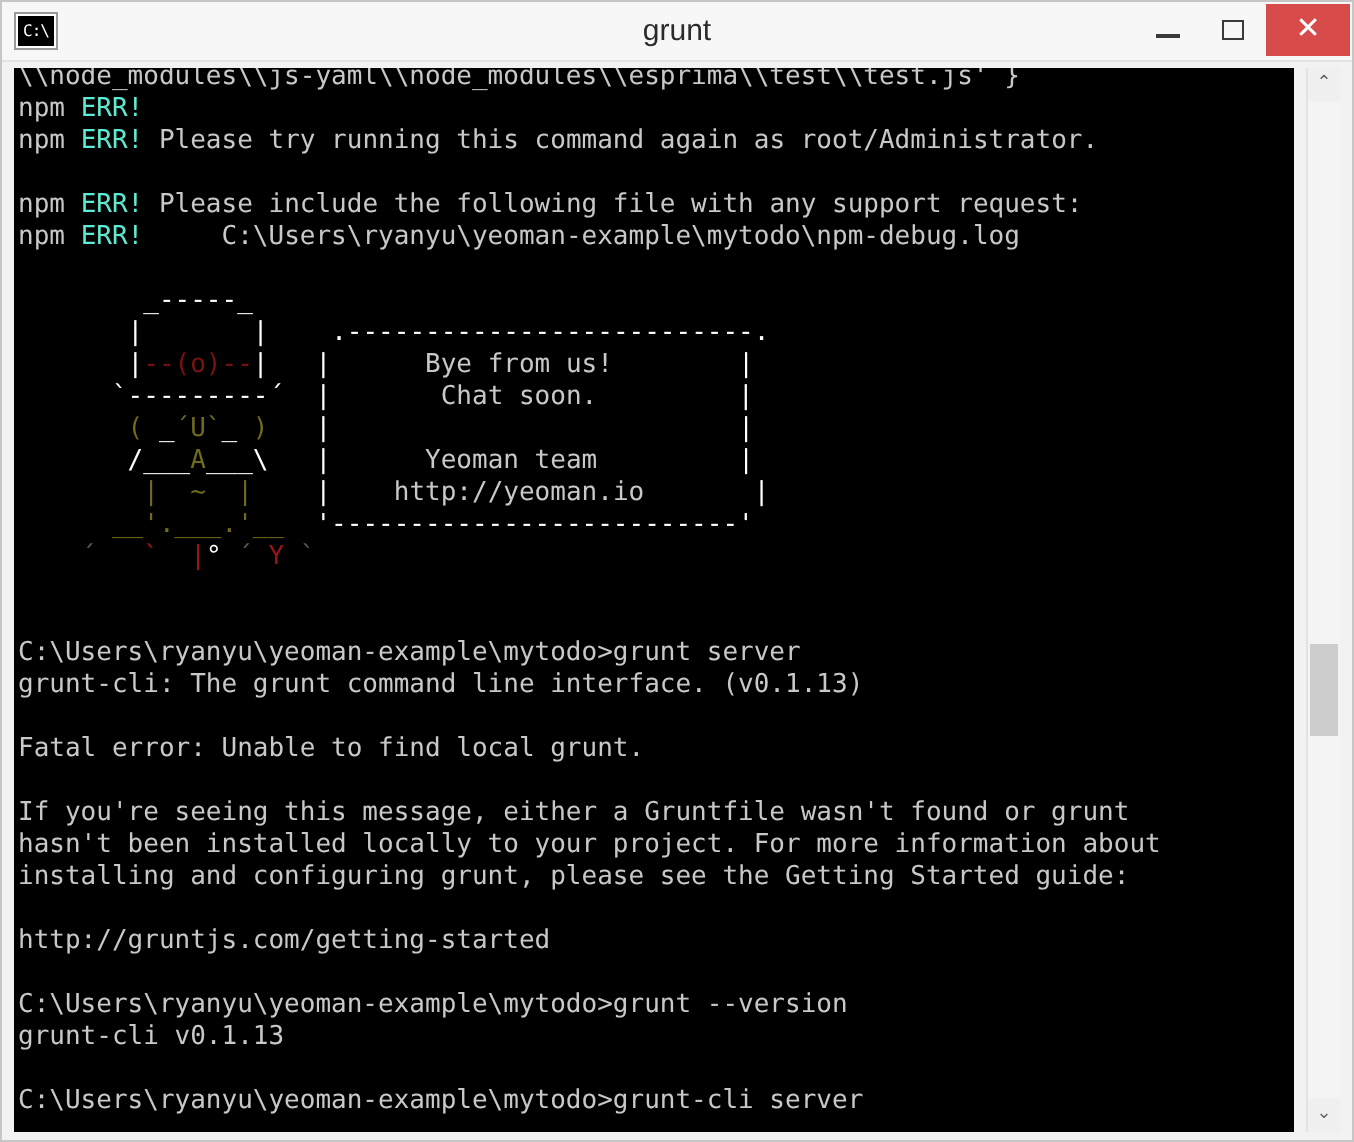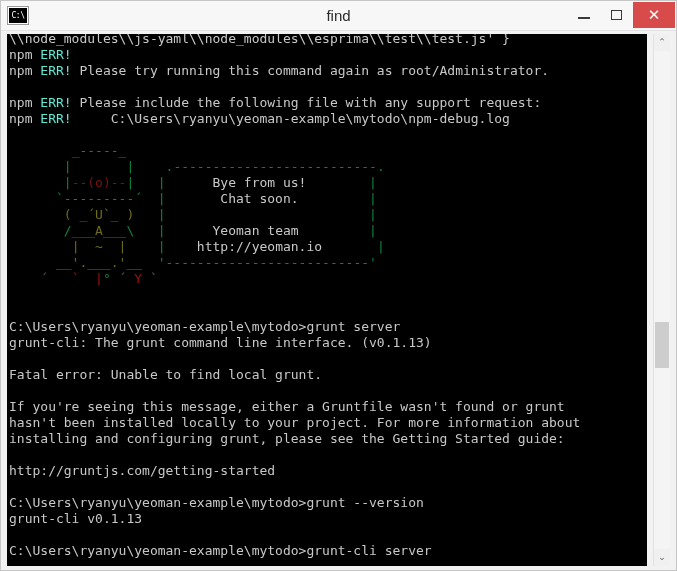--- a/index.html
+++ b/index.html
@@ -125,21 +125,21 @@
   }
   .line {
     height: 16px;
     white-space: pre;
     font-family: "DejaVu Sans Mono", monospace;
     font-size: 13px;
     line-height: 16px;
     color: #c8c8c8;
   }
   .err { color: #5eead4; }
-  .art { color: #15803d; }
+  .art { color: #ffffff; }
   .art-red { color: #7a1212; }
   .art-redbright { color: #9c1414; }
   .art-olive { color: #6f6a1c; }
   .art-dim { color: #5a5a5a; }
 
   
   .scrollbar {
     position: absolute;
     right: 6px;
     top: 33px;
@@ -181,21 +181,21 @@
 </style>
 </head>
 <body>
 
 <div class="window">
 
   <div class="titlebar">
     <div class="title-icon">
       <div class="title-icon-inner">C:\</div>
     </div>
-    <div class="title-text">find</div>
+    <div class="title-text">grunt</div>
 
     <button class="win-btn btn-min">
       <span class="glyph-min"></span>
     </button>
     <button class="win-btn btn-max">
       <span class="glyph-max"></span>
     </button>
     <button class="win-btn btn-close">
       <span class="glyph-close">✕</span>
     </button>

